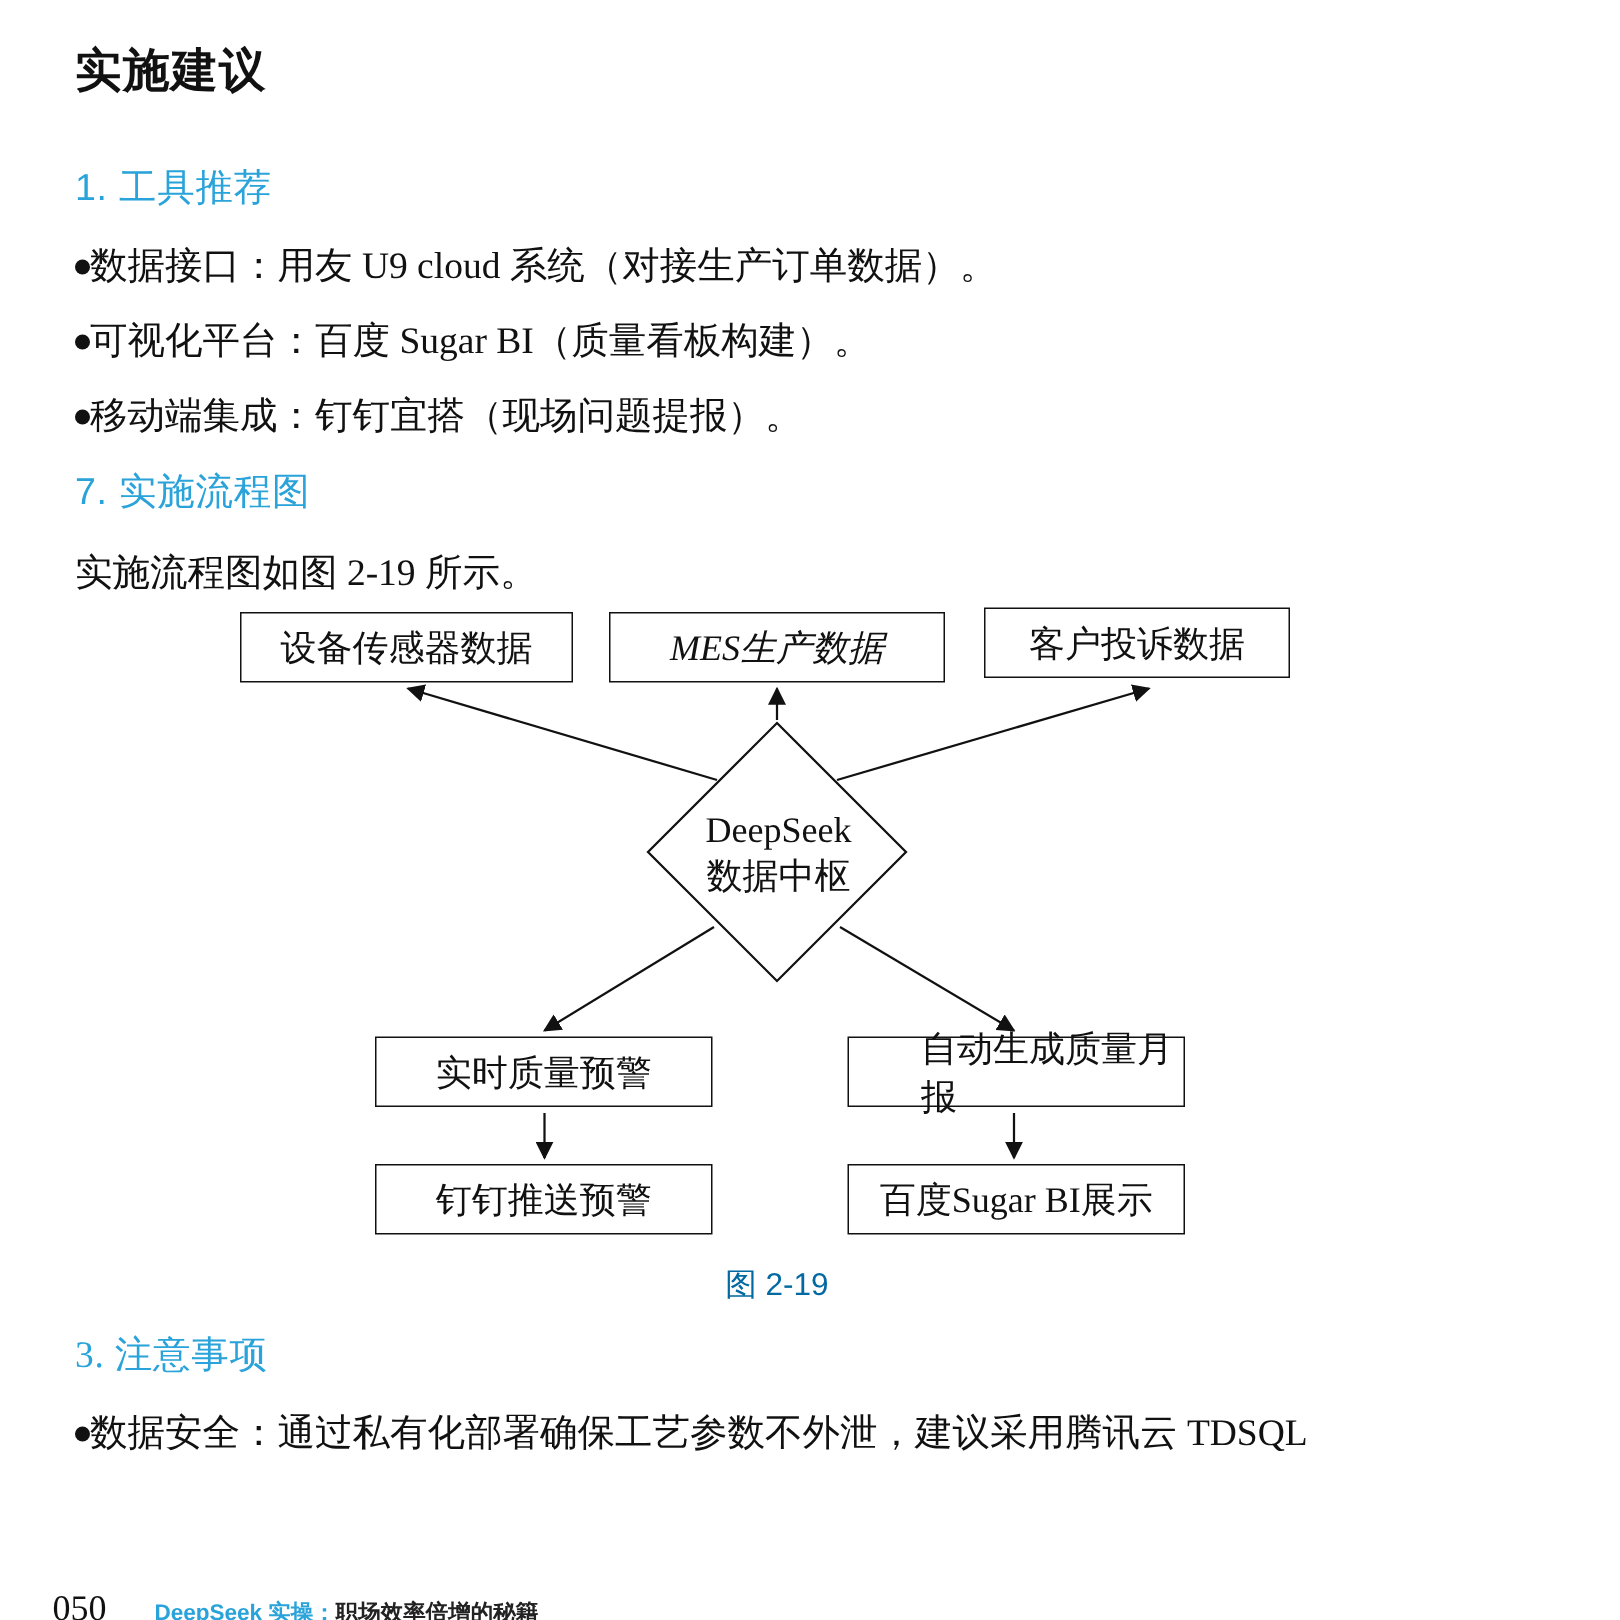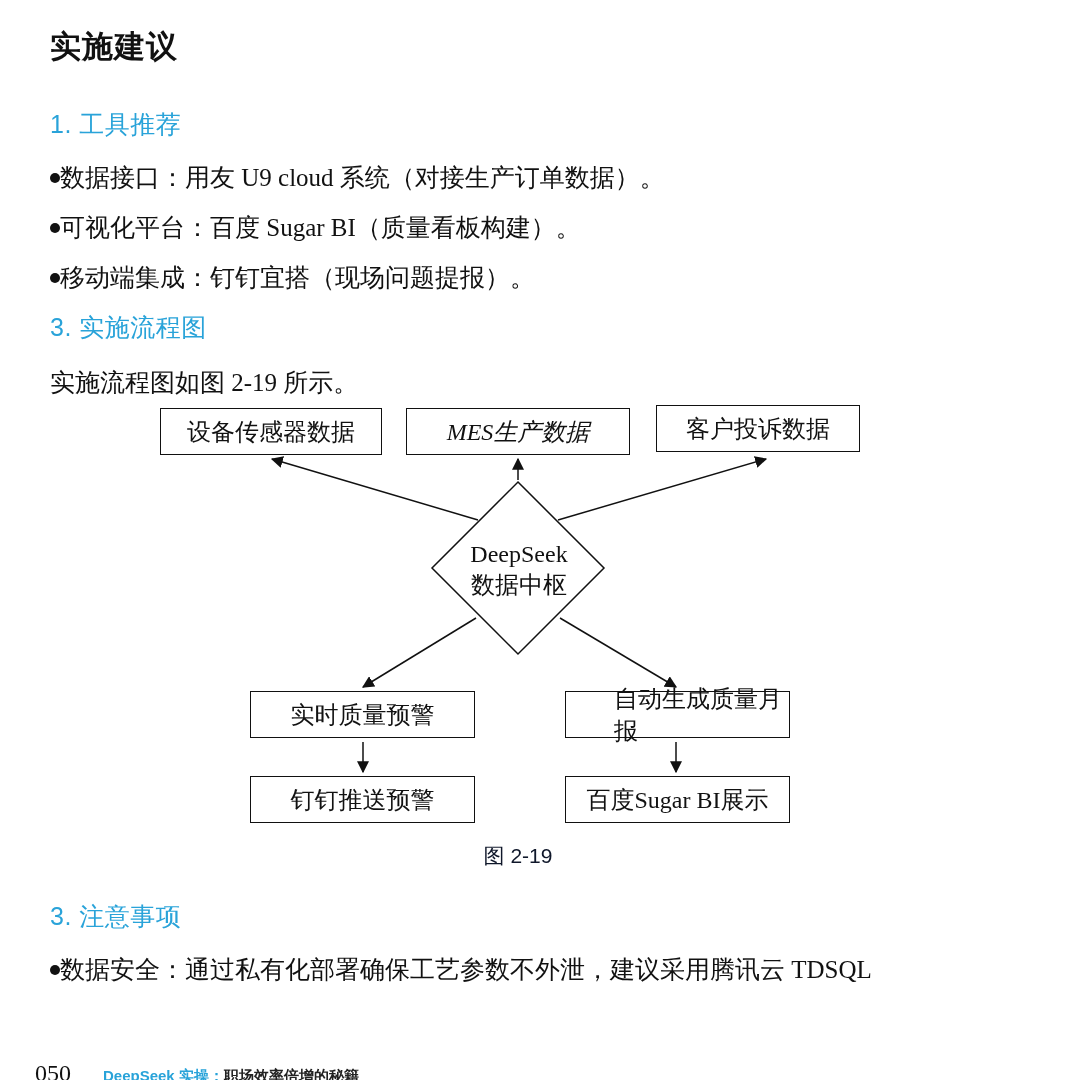--- a/index.html
+++ b/index.html
@@ -83,21 +83,21 @@
     line-height: 31px;
     color: #111;
   }
   .fig-caption {
     position: absolute;
     left: 418px; top: 440px;
     width: 200px;
     text-align: center;
     font-family: "Liberation Sans", "DejaVu Sans", sans-serif;
     font-size: 21px;
-    color: #0f172a;
+    color: #0369a1;
   }
   
   .footer {
     position: absolute;
     left: 35px; top: 1020px;
     display: flex;
     align-items: baseline;
     gap: 32px;
     margin-top: 40px;
   }
@@ -127,21 +127,21 @@
       <li class="bullet-item">
         <span class="bullet-dot"></span>
         <span>可视化平台：百度 Sugar BI（质量看板构建）。</span>
       </li>
       <li class="bullet-item">
         <span class="bullet-dot"></span>
         <span>移动端集成：钉钉宜搭（现场问题提报）。</span>
       </li>
     </ul>
 
-    <h2 class="sec-heading">3. 实施流程图</h2>
+    <h2 class="sec-heading">7. 实施流程图</h2>
     <p class="intro">实施流程图如图 2-19 所示。</p>
   </div>
 
   <div class="diagram">
     <svg class="wires" viewBox="0 0 1080 472">
       <defs>
         <marker id="arrow" viewBox="0 0 10 10" refX="9" refY="5" markerWidth="8" markerHeight="8" orient="auto-start-reverse">
           <path d="M0,0 L10,5 L0,10 z" fill="#111"></path>
         </marker>
       </defs>
@@ -171,21 +171,21 @@
     <div class="flow-box" style="left:250px; top:289px; width:225px;">实时质量预警</div>
     <div class="flow-box" style="left:565px; top:289px; width:225px;padding-left:48px;">自动生成质量月报</div>
 
     <div class="flow-box" style="left:250px; top:374px; width:225px;">钉钉推送预警</div>
     <div class="flow-box" style="left:565px; top:374px; width:225px;">百度Sugar BI展示</div>
 
     <div class="fig-caption">图 2-19</div>
   </div>
 
   <div class="content lower">
-    <h2 class="sec-heading" style="margin-top:26px;">3. 注意事项</h2>
+    <h2 class="sec-heading" style="margin-top:12px;font-family:Liberation Serif, serif;">3. 注意事项</h2>
     <ul class="bullet-list">
       <li class="bullet-item">
         <span class="bullet-dot"></span>
         <span>数据安全：通过私有化部署确保工艺参数不外泄，建议采用腾讯云 TDSQL</span>
       </li>
     </ul>
   </div>
 
   <div class="footer">
     <span class="page-number">050</span>

